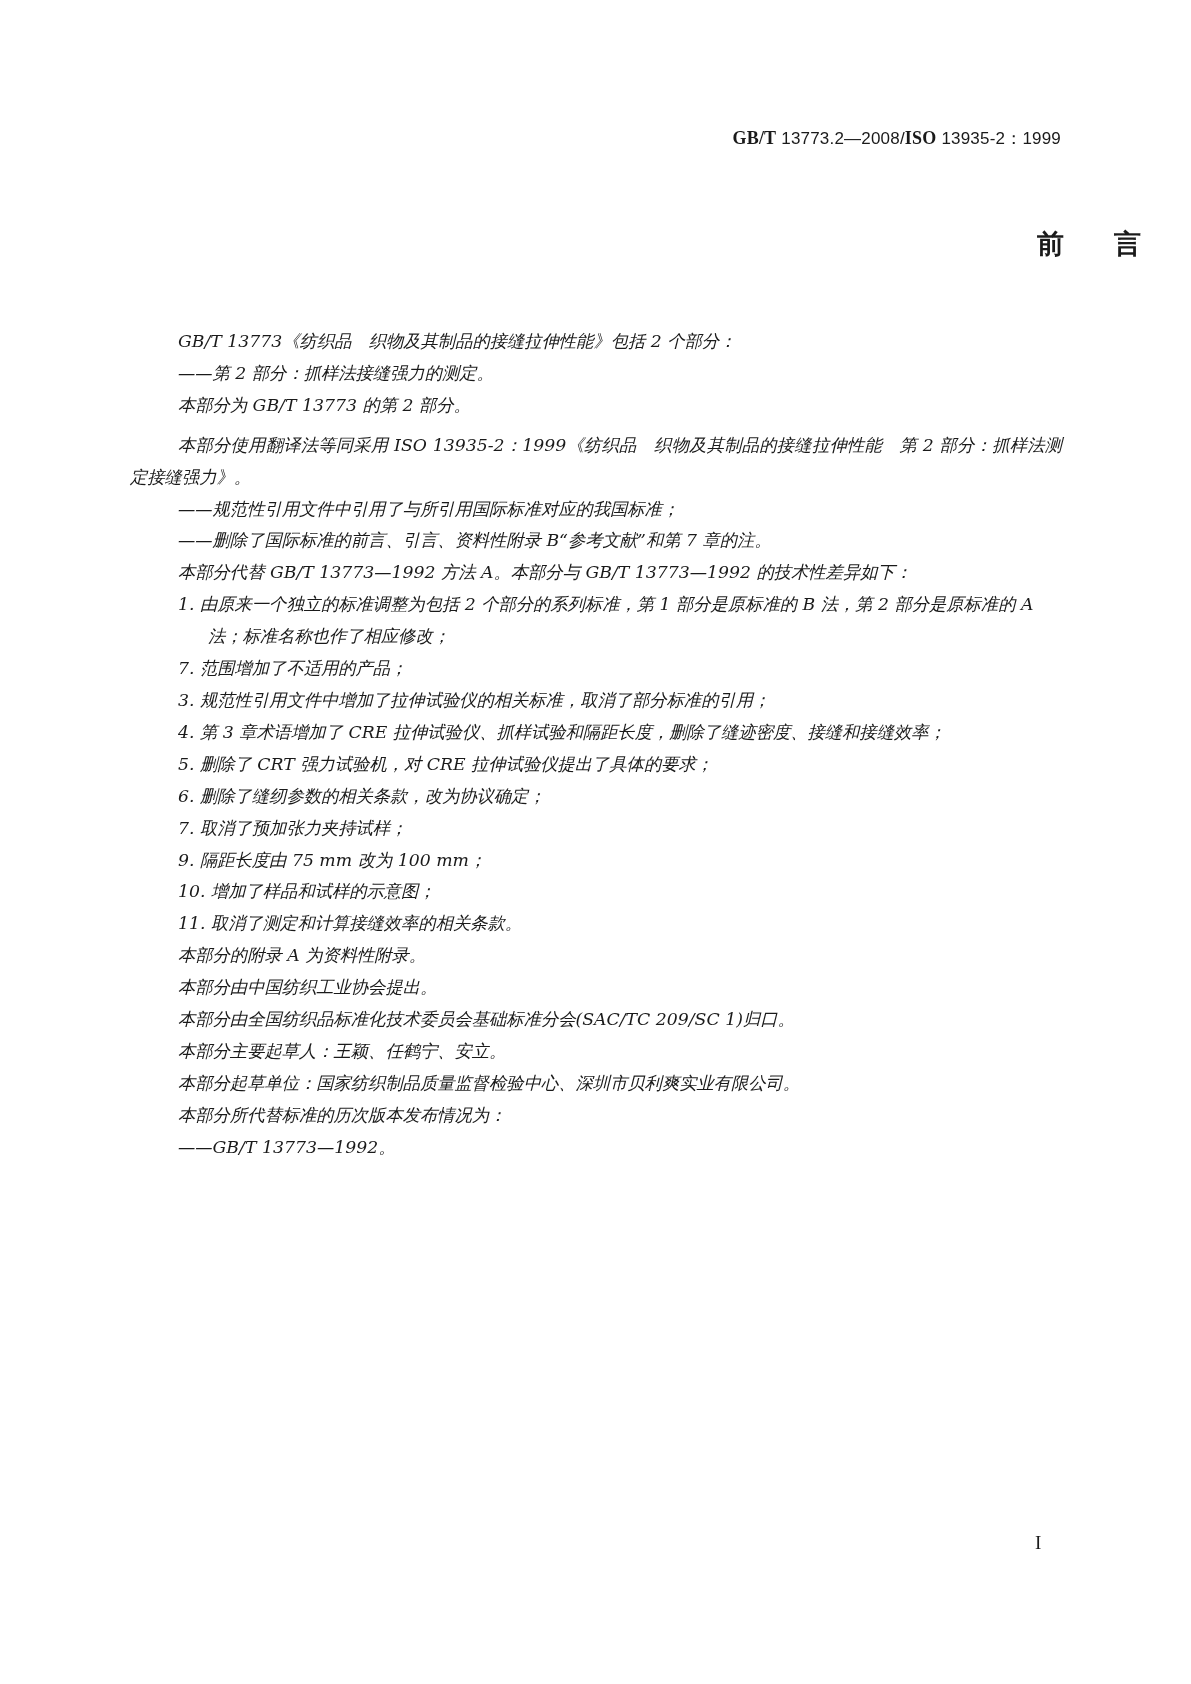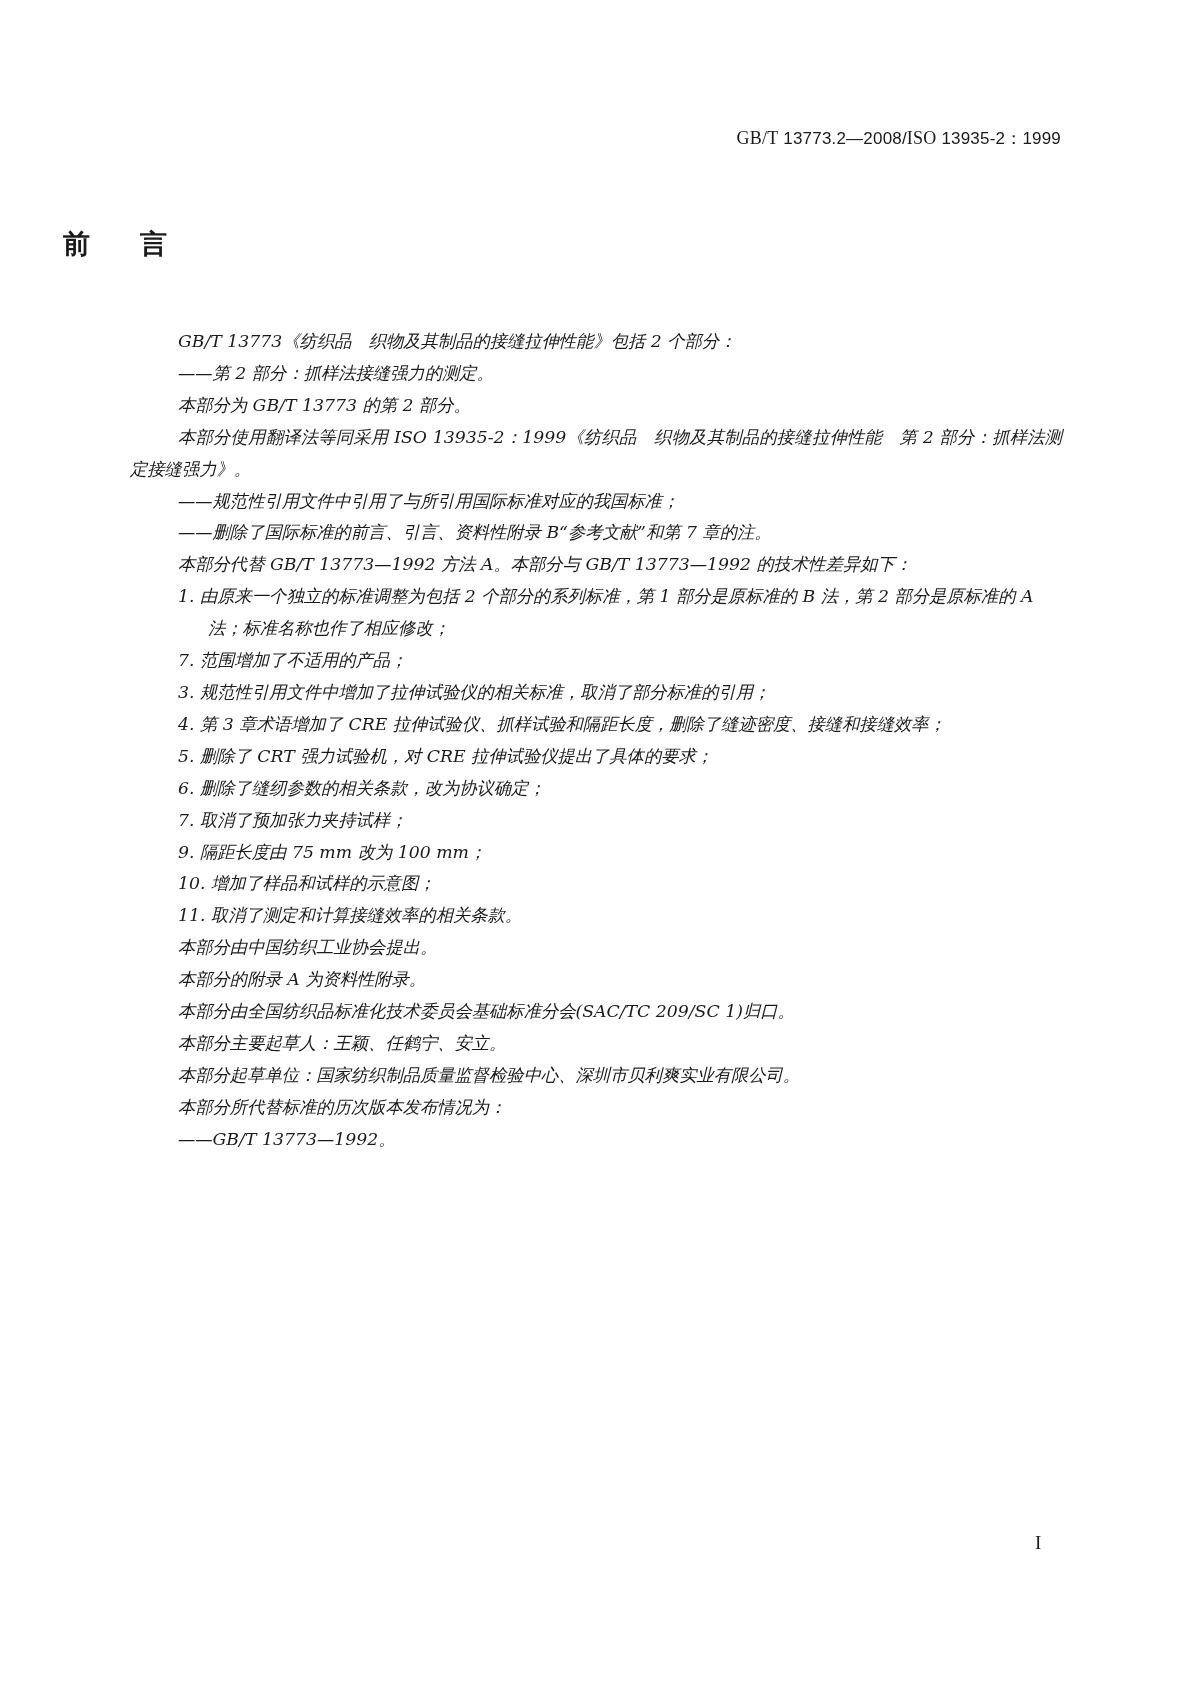--- a/index.html
+++ b/index.html
@@ -19,33 +19,33 @@
       position: absolute;
       top: 127px;
       right: 130px;
       font-size: 17px;
       letter-spacing: 0.2px;
       white-space: nowrap;
       font-family: "Liberation Sans", "DejaVu Sans", sans-serif;
     }
     .header .bold {
       font-family: "Liberation Serif", "DejaVu Serif", serif;
-      font-weight: normal;
+      font-weight: bold;
       font-size: 18px;
     }
     .title {
       position: absolute;
       top: 226px;
       left: 0;
       width: 100%;
-      text-align: left;
+      text-align: right;
       font-size: 27px;
       font-weight: bold;
       letter-spacing: 50px;
-      padding-left: 63px;
+      padding-left: 50px;
       box-sizing: border-box;
       font-family: "DejaVu Sans", "Liberation Sans", sans-serif;
     }
     .body-text {
       position: absolute;
       top: 326px;
       left: 130px;
       width: 932px;
       font-size: 17.3px;
       line-height: 31.9px;
@@ -55,20 +55,21 @@
       padding-left: 48px;
       white-space: nowrap;
       font-style: italic;
     }
     .p.wrap {
       white-space: normal;
       text-indent: 48px;
       padding-left: 0;
       text-align: justify;
       text-align-last: left;
+      margin-top: 8px;
     }
     .p.item-wrap {
       white-space: normal;
       padding-left: 78px;
       text-indent: -30px;
     }
     .page-number {
       position: absolute;
       top: 1532px;
       left: 1035px;
@@ -98,22 +99,22 @@
   <p class="p">7. 范围增加了不适用的产品；</p>
   <p class="p">3. 规范性引用文件中增加了拉伸试验仪的相关标准，取消了部分标准的引用；</p>
   <p class="p">4. 第 3 章术语增加了 CRE 拉伸试验仪、抓样试验和隔距长度，删除了缝迹密度、接缝和接缝效率；</p>
   <p class="p">5. 删除了 CRT 强力试验机，对 CRE 拉伸试验仪提出了具体的要求；</p>
   <p class="p">6. 删除了缝纫参数的相关条款，改为协议确定；</p>
   <p class="p">7. 取消了预加张力夹持试样；</p>
   <p class="p">9. 隔距长度由 75 mm 改为 100 mm；</p>
   <p class="p">10. 增加了样品和试样的示意图；</p>
   <p class="p">11. 取消了测定和计算接缝效率的相关条款。</p>
 
+  <p class="p">本部分的附录 A 为资料性附录。</p>
   <p class="p">本部分由中国纺织工业协会提出。</p>
-  <p class="p">本部分的附录 A 为资料性附录。</p>
   <p class="p">本部分由全国纺织品标准化技术委员会基础标准分会(SAC/TC 209/SC 1)归口。</p>
   <p class="p">本部分主要起草人：王颖、任鹤宁、安立。</p>
   <p class="p">本部分起草单位：国家纺织制品质量监督检验中心、深圳市贝利爽实业有限公司。</p>
   <p class="p">本部分所代替标准的历次版本发布情况为：</p>
   <p class="p">——GB/T 13773—1992。</p>
 </div>
 
 <div class="page-number">I</div>
 
 </body></html>

